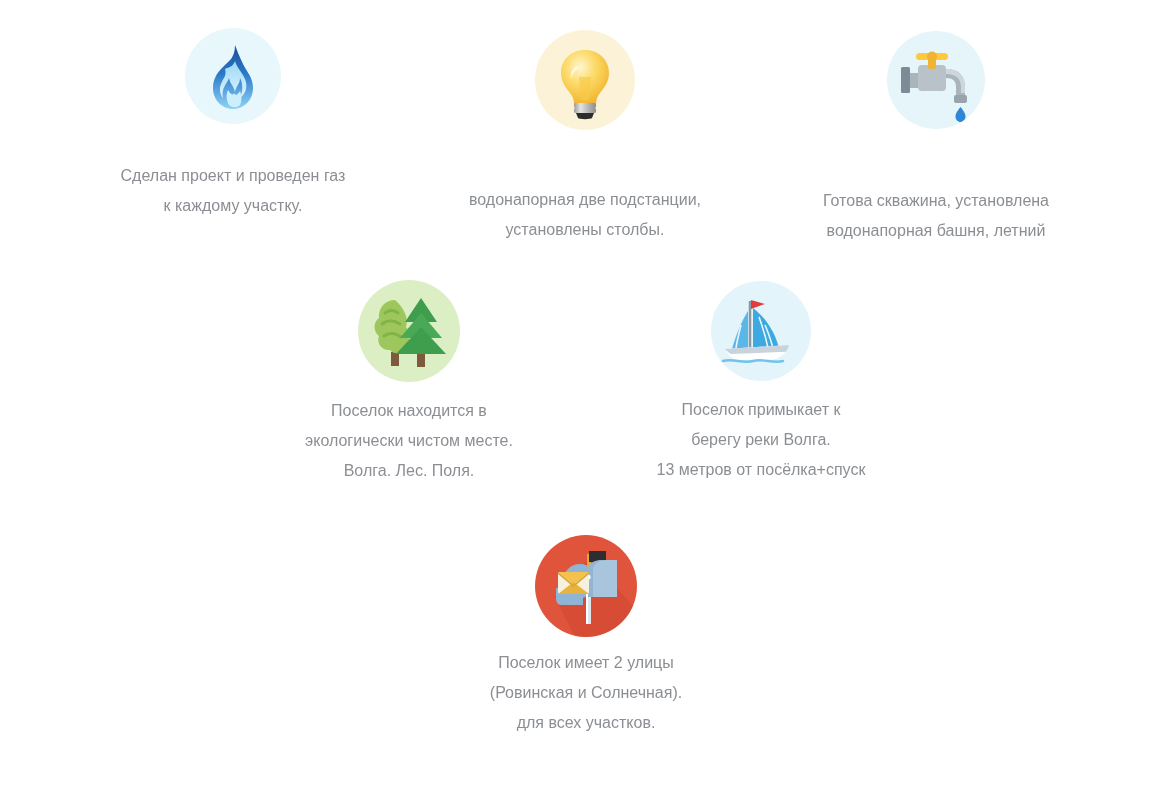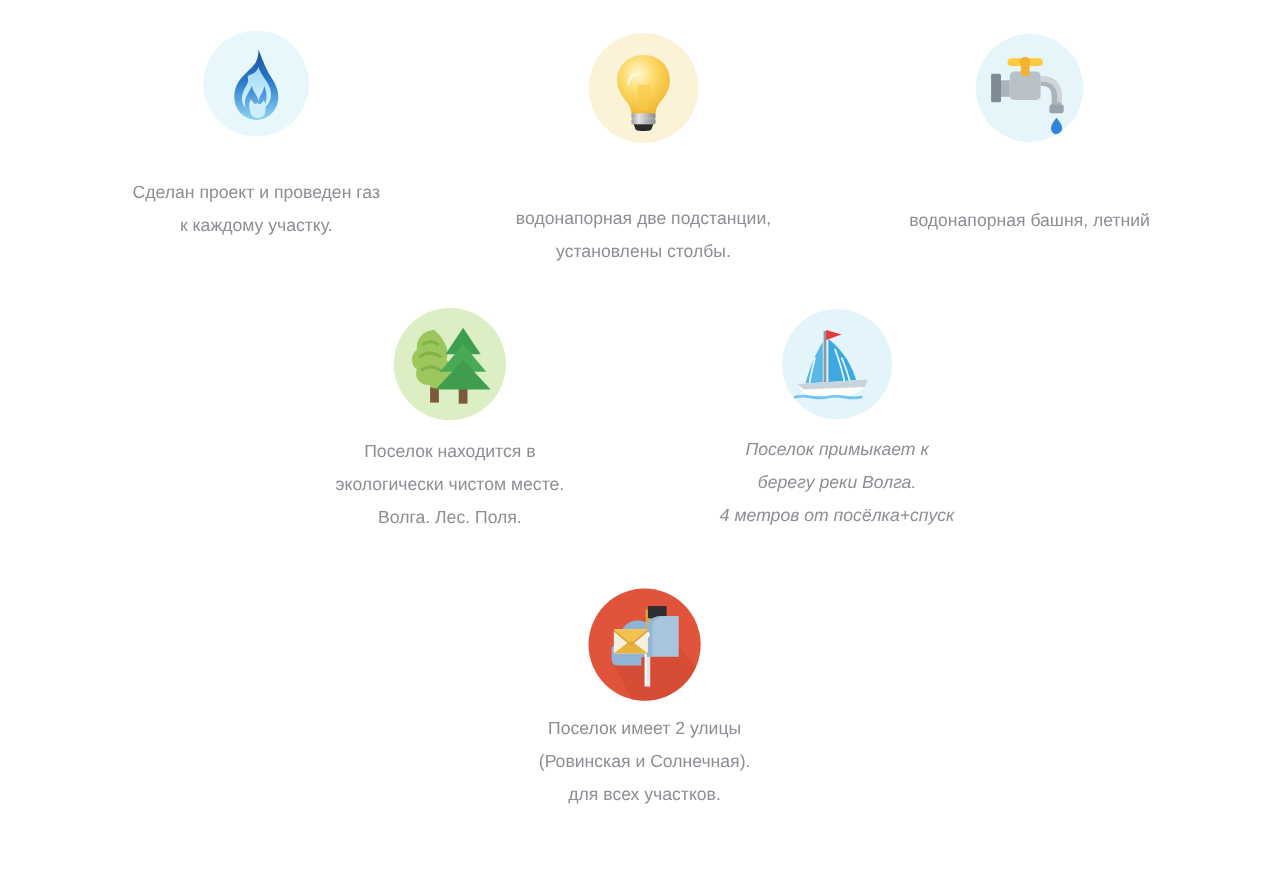--- a/index.html
+++ b/index.html
@@ -64,21 +64,21 @@
     display: flex;
     align-items: center;
     justify-content: center;
   }
 
   
   #feature-gas        { left: 233px; top: 28px;  }
   #feature-power      { left: 585px; top: 0px;   }
   #feature-water      { left: 936px; top: 0px;   }
   #feature-ecology    { left: 409px; top: 280px; }
-  #feature-river      { left: 761px; top: 281px; font-style: italic; }
+  #feature-river      { left: 761px; top: 281px; }
   #feature-post       { left: 586px; top: 535px; }
 
   #feature-gas .icon-badge     { width: 96px;  height: 96px;  background: #e7f7fb; }
   #feature-power .icon-badge   { width: 100px; height: 100px; background: #fbf2d8; }
   #feature-water .icon-badge   { width: 98px;  height: 98px;  background: #e5f5f9; }
   #feature-ecology .icon-badge { width: 102px; height: 102px; background: #dcefc4; }
   #feature-river .icon-badge   { width: 100px; height: 100px; background: #e3f4fa; }
   #feature-post .icon-badge    { width: 102px; height: 102px; background: #e1543c; }
 
   
@@ -172,20 +172,21 @@
             <rect x="67" y="64" width="13" height="8" rx="2" fill="#98a3ab"></rect>
             <rect x="41" y="24" width="8" height="14" rx="2" fill="#f2b233"></rect>
             <rect x="29" y="22" width="32" height="7" rx="3.5" fill="#ffc93c"></rect>
             <circle cx="45" cy="25.5" r="5" fill="#f2b233"></circle>
             <path d="M73.5 76 C70 80.5 68.5 83 68.5 85.5 C68.5 88.6 70.8 91 73.5 91
                      C76.2 91 78.5 88.6 78.5 85.5 C78.5 83 77 80.5 73.5 76 Z" fill="#2f86d8"></path>
           </svg>
         </div>
       </div>
       <div class="feature-text">
+        <span class="line">Готова скважина, установлена</span>
         <span class="line">водонапорная башня, летний</span>
       </div>
     </div>
   </div>
 
   <div class="row2">
 
     <div class="feature" id="feature-ecology">
       <div class="icon-badge">
         <svg viewBox="0 0 102 102" xmlns="http://www.w3.org/2000/svg">
@@ -219,21 +220,21 @@
           <path d="M48 36 C52 47 55 57 57 67" stroke="#eaf6fd" stroke-width="1.6" fill="none"></path>
           <path d="M54 44 C58 53 60 60 62 67" stroke="#eaf6fd" stroke-width="1.6" fill="none"></path>
           <path d="M14 68 L78 64 C76 72 68 79 57 79 L28 79 C22 79 17 74 14 68 Z" fill="#ffffff"></path>
           <path d="M14 68 L78 64 C77.4 66.4 76.4 68.7 75 70.8 L20 73 C17.6 71.6 15.7 70 14 68 Z" fill="#c9d3dc"></path>
           <path d="M12 80 C22 77 32 83 42 80 C52 77 62 83 72 80" stroke="#6fc3ec" stroke-width="2.4" fill="none" stroke-linecap="round"></path>
         </svg>
       </div>
       <div class="feature-text">
         <span class="line">Поселок примыкает к</span>
         <span class="line">берегу реки Волга.</span>
-        <span class="line">4 метров от посёлка+спуск</span>
+        <span class="line">13 метров от посёлка+спуск</span>
       </div>
     </div>
   </div>
 
   <div class="row3">
 
     <div class="feature" id="feature-post">
       <div class="icon-badge">
         <svg viewBox="0 0 102 102" xmlns="http://www.w3.org/2000/svg">
           <path d="M55 22 L102 76 L102 102 L40 102 L20 62 Z" fill="#cf4530" opacity="0.55"></path>

